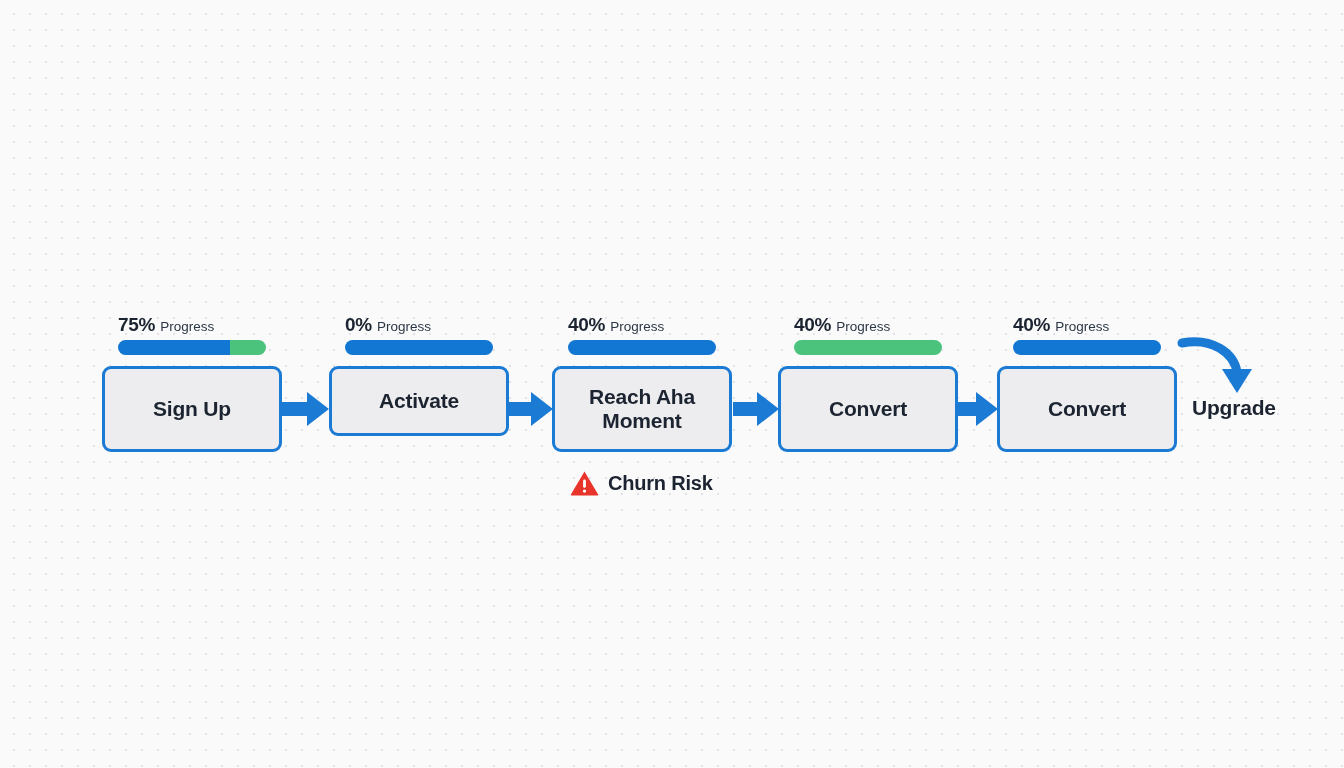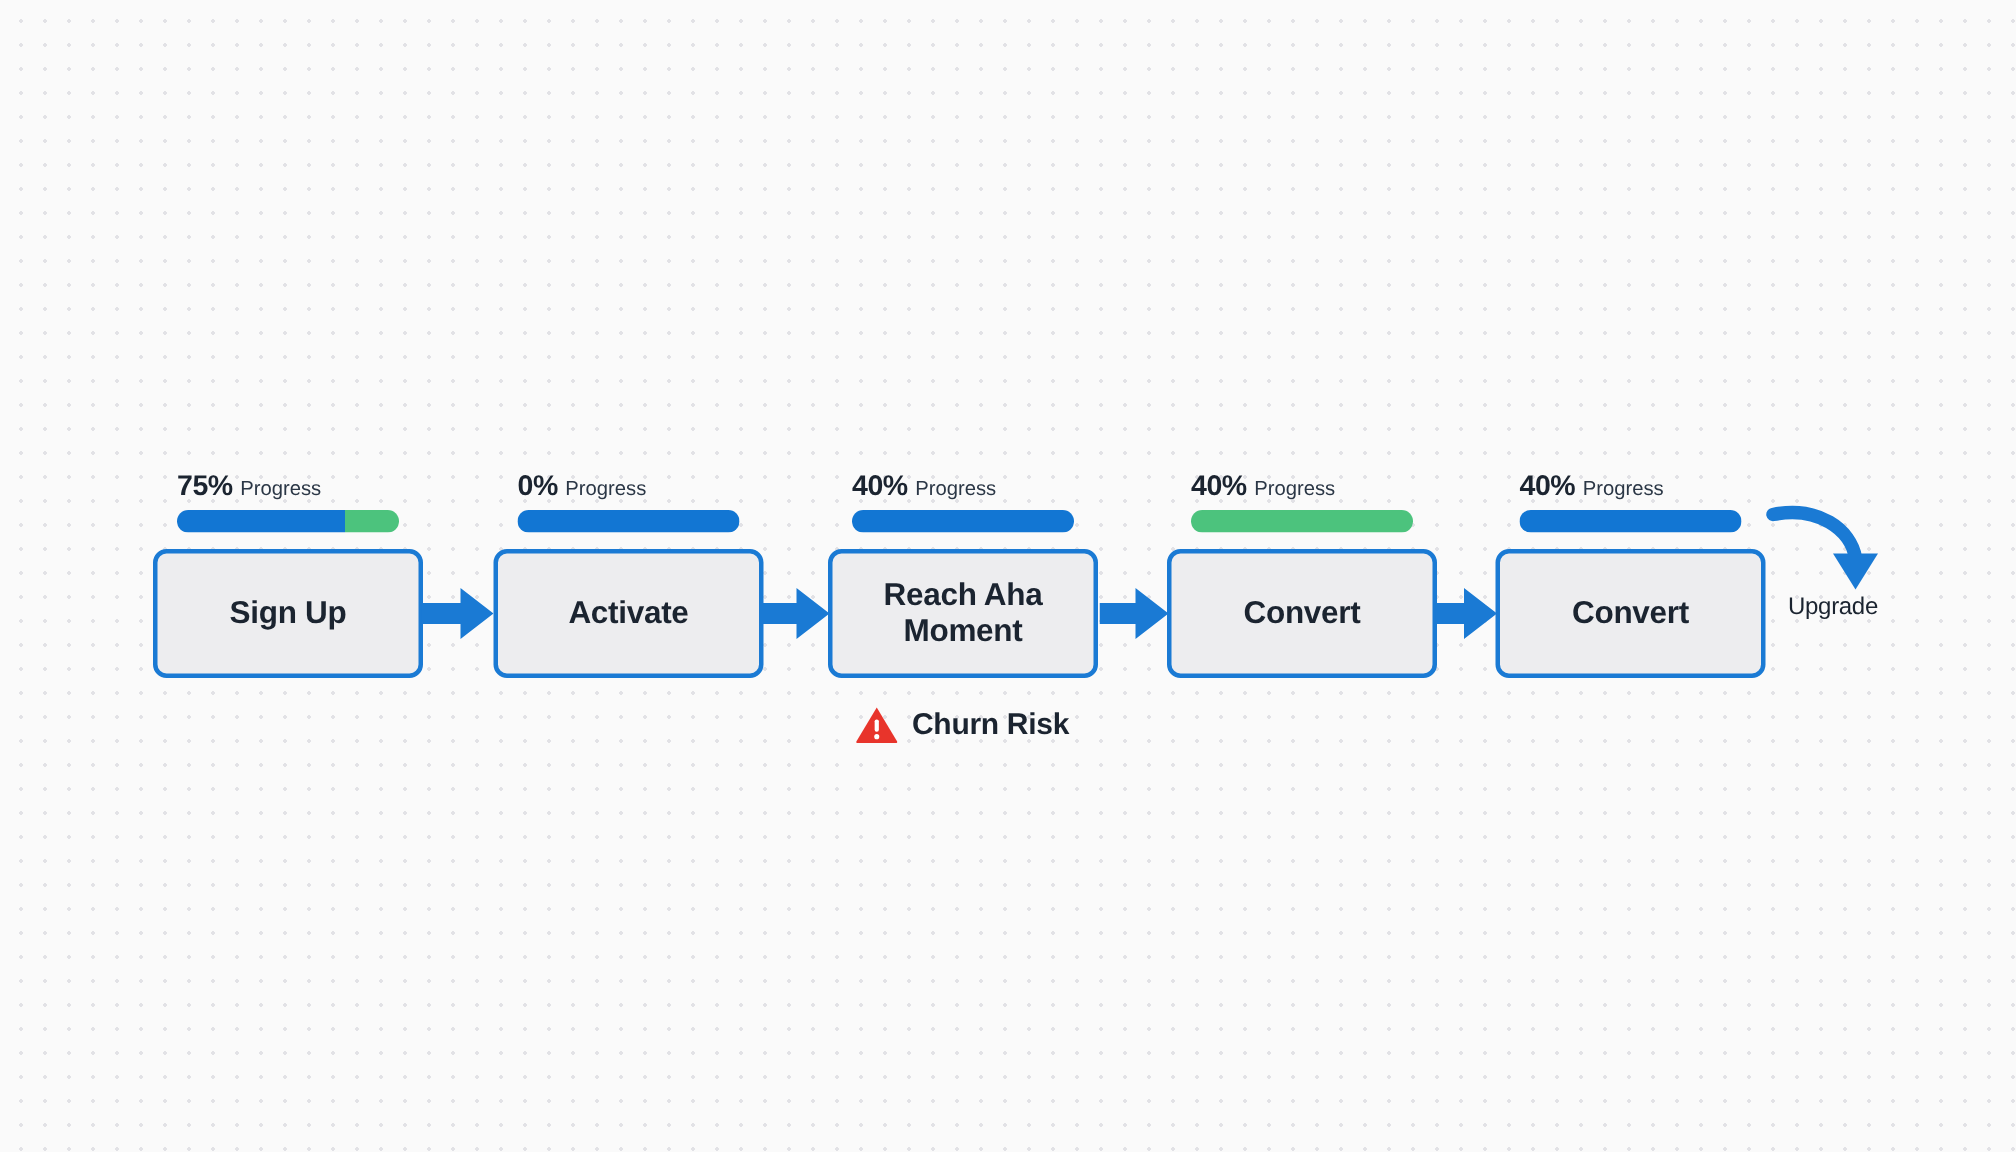--- a/index.html
+++ b/index.html
@@ -95,22 +95,22 @@
   .churn-text {
     font-size:20px;
     font-weight:bold;
     color:#1b2430;
     letter-spacing:-0.2px;
   }
 
   
   .upgrade-text {
     position:absolute;
-    font-size:16px;
-    font-weight:normal;
+    font-size:21px;
+    font-weight:bold;
     color:#1b2430;
     letter-spacing:-0.2px;
     white-space:nowrap;
   }
   .curve-arrow { position:absolute; }
 </style>
 </head>
 <body>
 
 <div id="flow">
@@ -128,21 +128,21 @@
       </div>
     </div>
     <div class="stage" style="left: 329px; top: 315px; width: 180px;">
       <div class="progress-label">
         <span class="pct">0%</span>
         <span class="pct-word">Progress</span>
       </div>
       <div class="progress-track" style="width: 148px;">
         <div class="seg-blue" style="width: 100%;"></div>
       </div>
-      <div class="node-box" style="width: 180px; height: 86px; left: 0px;">
+      <div class="node-box" style="width: 180px; height: 70px; left: 0px;">
         <div class="node-label"><span>Activate</span></div>
       </div>
     </div>
     <div class="stage" style="left: 552px; top: 315px; width: 180px;">
       <div class="progress-label">
         <span class="pct">40%</span>
         <span class="pct-word">Progress</span>
       </div>
       <div class="progress-track" style="width: 148px;">
         <div class="seg-blue" style="width: 100%;"></div>

